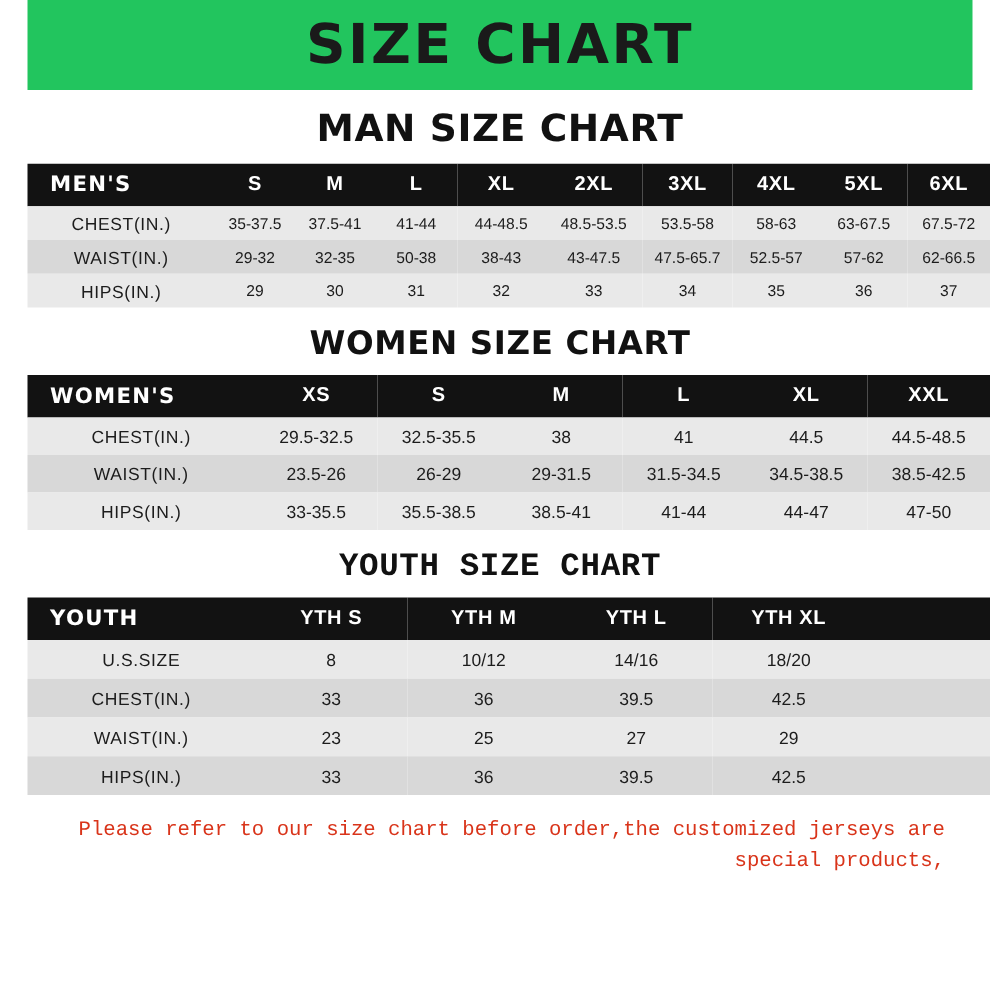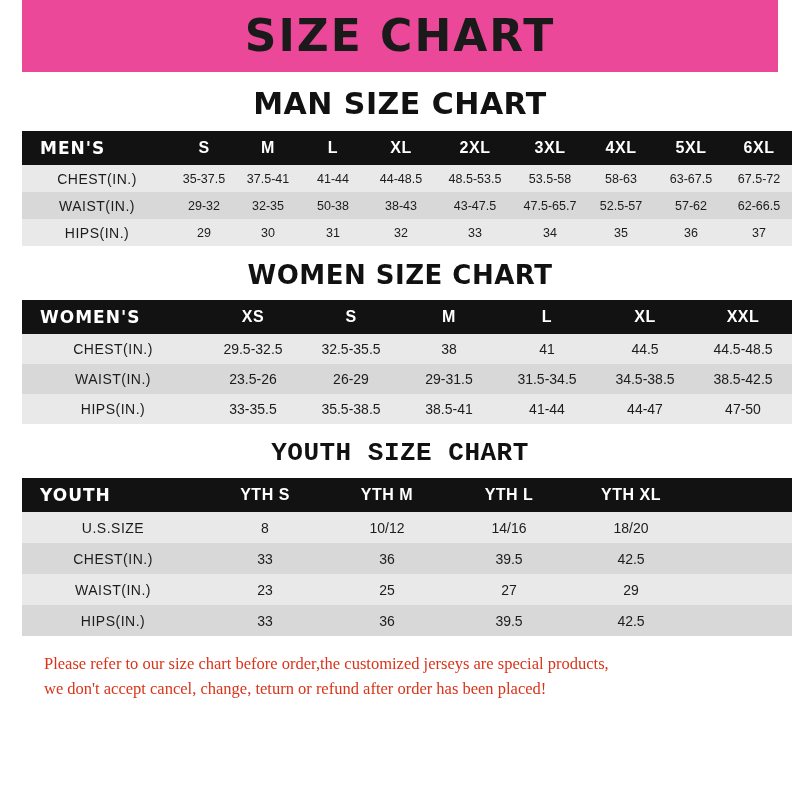--- a/index.html
+++ b/index.html
@@ -17,21 +17,21 @@
     position: relative;
     width: 800px;
     height: 800px;
     background: #ffffff;
     box-sizing: border-box;
   }
   
   .banner {
     position: relative;
     height: 72px;
-    background: #ec4899;
+    background: #22c55e;
     display: flex;
     align-items: center;
     justify-content: center;
   }
   .banner-title {
     font-family: "DejaVu Sans", sans-serif;
     font-weight: bold;
     font-size: 44px;
     letter-spacing: 2px;
     color: #1a1a1a;
@@ -111,23 +111,23 @@
   .men-table tbody td { font-size: 12.5px; }
   .women-table thead th { font-size: 17px; }
   .women-table tbody td { font-size: 14px; height: 30px; }
   .women-table thead th { height: 38px; margin-top: 40px; }
   .youth-table thead th { font-size: 17px; }
   .youth-table tbody td { font-size: 14px; height: 31px; }
   .youth-table thead th { height: 38px; }
 
   .footer-note {
     margin: 16px 22px 0 22px;
-    text-align: left;
+    text-align: right;
     color: #d9341a;
-    font-family: Liberation Serif, serif;
+    font-family: Liberation Mono, monospace;
     font-size: 16.5px;
     line-height: 1.5;
   }
   .footer-note .line { display: block; }
 </style>
 </head>
 <body>
 
 <div class="page">
 
@@ -282,17 +282,16 @@
           <td>36</td>
           <td>39.5</td>
           <td>42.5</td>
           <td></td>
         </tr>
       </tbody>
     </table>
 
     <div class="footer-note">
       <span class="line">Please refer to our size chart before order,the customized jerseys are special products,</span>
-      <span class="line">we don't accept cancel, change, teturn or refund after order has been placed!</span>
     </div>
 
   </div>
 </div>
 
 </body></html>

